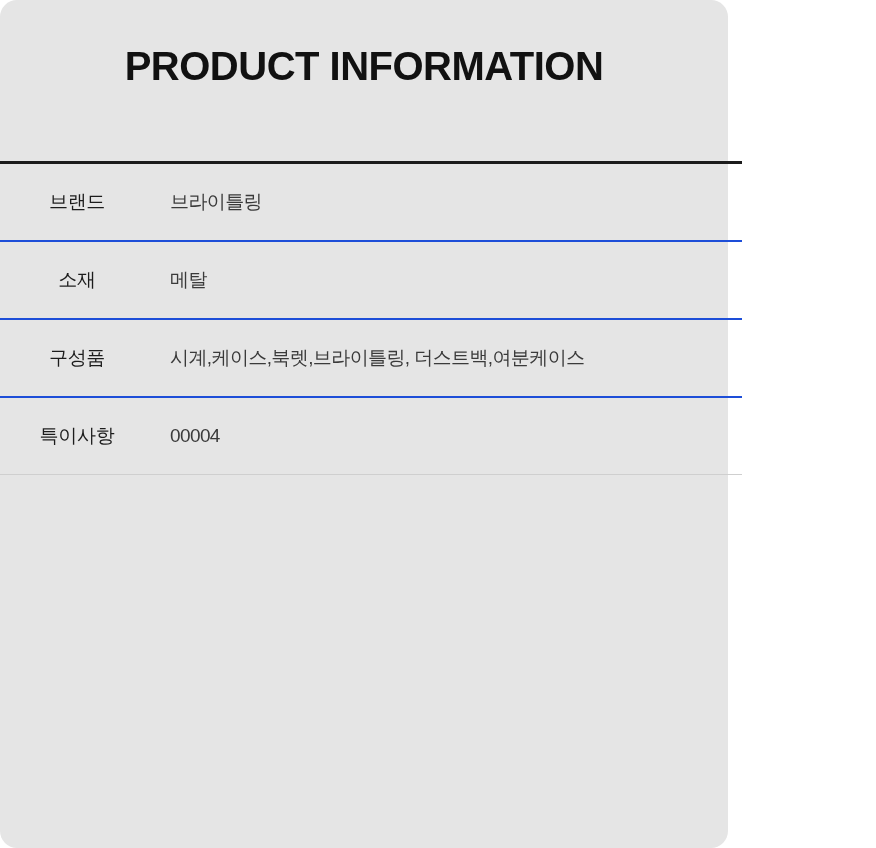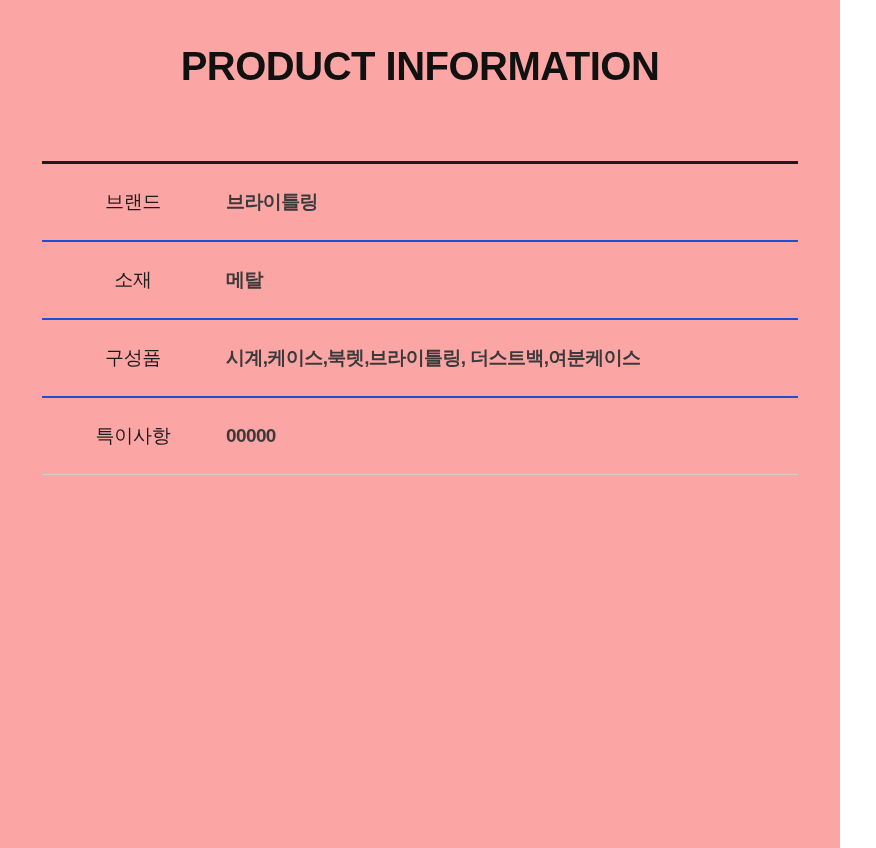--- a/index.html
+++ b/index.html
@@ -8,27 +8,28 @@
   }
   body {
     width: 876px;
     height: 848px;
     background: #ffffff;
     font-family: "Liberation Sans", sans-serif;
     color: #1a1a1a;
     overflow: hidden;
   }
   .page {
-    width: 840px;
+    width: 728px;
     height: 848px;
     box-sizing: border-box;
-    background: #fca5a5;
+    background: #e5e5e5;
     display: flex;
     flex-direction: column;
     align-items: center;
+    border-radius: 17px;
   }
   .page-title {
     margin-top: 44px;
     font-size: 40px;
     font-weight: bold;
     letter-spacing: -0.5px;
     color: #111111;
     text-align: center;
     line-height: 1.1;
   }
@@ -49,21 +50,21 @@
     width: 180px;
     text-align: center;
     font-size: 19px;
     font-weight: normal;
     color: #1c1c1c;
     vertical-align: middle;
     letter-spacing: -0.3px;
   }
   td.value {
     font-size: 19px;
-    font-weight: bold;
+    font-weight: normal;
     color: #3a3a3a;
     vertical-align: middle;
     letter-spacing: -0.6px;
     padding-left: 2px;
   }
 </style>
 </head>
 <body>
 
 <div class="page">
@@ -79,18 +80,18 @@
       <tr>
         <td class="label">소재</td>
         <td class="value">메탈</td>
       </tr>
       <tr>
         <td class="label">구성품</td>
         <td class="value">시계,케이스,북렛,브라이틀링, 더스트백,여분케이스</td>
       </tr>
       <tr>
         <td class="label">특이사항</td>
-        <td class="value">00000</td>
+        <td class="value">00004</td>
       </tr>
     </tbody>
   </table>
 
 </div>
 
 </body></html>

